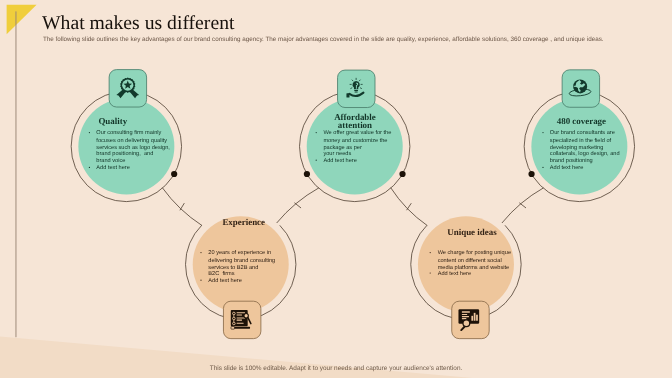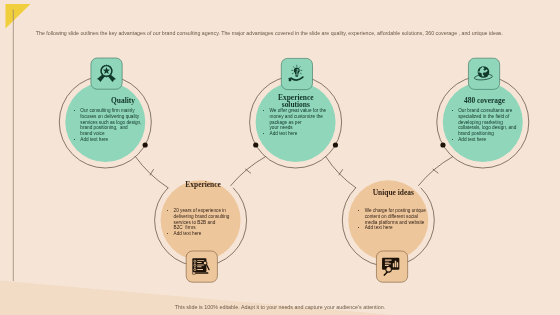--- a/index.html
+++ b/index.html
@@ -146,39 +146,40 @@
    <circle cx="11.3" cy="9.9" r="6.85"></circle>
    <path d="M10.6 3.7 L12.5 5.5 L11.1 7.1 L12.8 8.4 L15.0 6.8 L16.3 8.4 L13.9 10.6 L11.3 10.6
             L10.3 12.2 L11.8 13.7 L11.2 15.8 L9.4 14.0 L9.1 11.4 L6.6 10.1 L7.6 6.2 Z" fill="#8fd6bb"></path>
    <path d="M5.0 9.3 L8.2 9.3 L8.2 10.3 L5.0 10.3 Z" fill="#8fd6bb"></path>
         </g>
       </g>
   </svg>
 
   <div id="text-layer">
       <div class="card teal">
-        <div class="ctitle" style="left: 97px; top: 101.4px; width: 52px;">Quality</div>
+        <div class="ctitle" style="left: 68px; top: 101.4px; width: 52px;">Quality</div>
         <div class="cbody" style="left: 73.3px; top: 108.3px; width: 69.5px;"><div class="li">Our consulting firm mainly focuses on delivering quality services such as logo design, brand positioning,  and
 brand voice</div><div class="li">Add text here</div></div>
       </div>
       <div class="card tan">
         <div class="ctitle" style="left: 177.1px; top: 185px; width: 52px; text-align: center;">Experience</div>
         <div class="cbody" style="left: 166.6px; top: 208.1px; width: 69.5px;"><div class="li">20 years of experience in delivering brand consulting services to B2B and
 B2C  firms</div><div class="li">Add text here</div></div>
       </div>
       <div class="card teal">
-        <div class="ctitle" style="left: 269.8px; top: 101.4px; width: 52px;">Experience solutions</div>
+        <div class="ctitle" style="left: 269.8px; top: 101.4px; width: 52px;">Affordable attention</div>
         <div class="cbody" style="left: 262.5px; top: 108.3px; width: 69.5px;"><div class="li">We offer great value for the money and customize the package as per
 your needs</div><div class="li">Add text here</div></div>
       </div>
       <div class="card tan">
         <div class="ctitle" style="left: 367.3px; top: 193px; width: 52px;">Unique ideas</div>
         <div class="cbody" style="left: 357.7px; top: 208.1px; width: 69.5px;"><div class="li">We charge for posting unique content on different social media platforms and website</div><div class="li">Add text here</div></div>
       </div>
       <div class="card teal">
         <div class="ctitle" style="left: 458.5px; top: 101.4px; width: 52px;">480 coverage</div>
         <div class="cbody" style="left: 451.2px; top: 108.3px; width: 69.5px;"><div class="li">Our brand consultants are specialized in the field of developing marketing collaterals, logo design, and brand positioning</div><div class="li">Add text here</div></div>
       </div>
     </div>
 
+  <h1 class="title">What makes us different</h1>
   <p class="subtitle">The following slide outlines the key advantages of our brand consulting agency. The major advantages covered in the slide are quality, experience, affordable solutions, 360 coverage , and unique ideas.</p>
   <p class="note">This slide is 100% editable. Adapt it to your needs and capture your audience's attention.</p>
 </div>
 
 </body></html>

